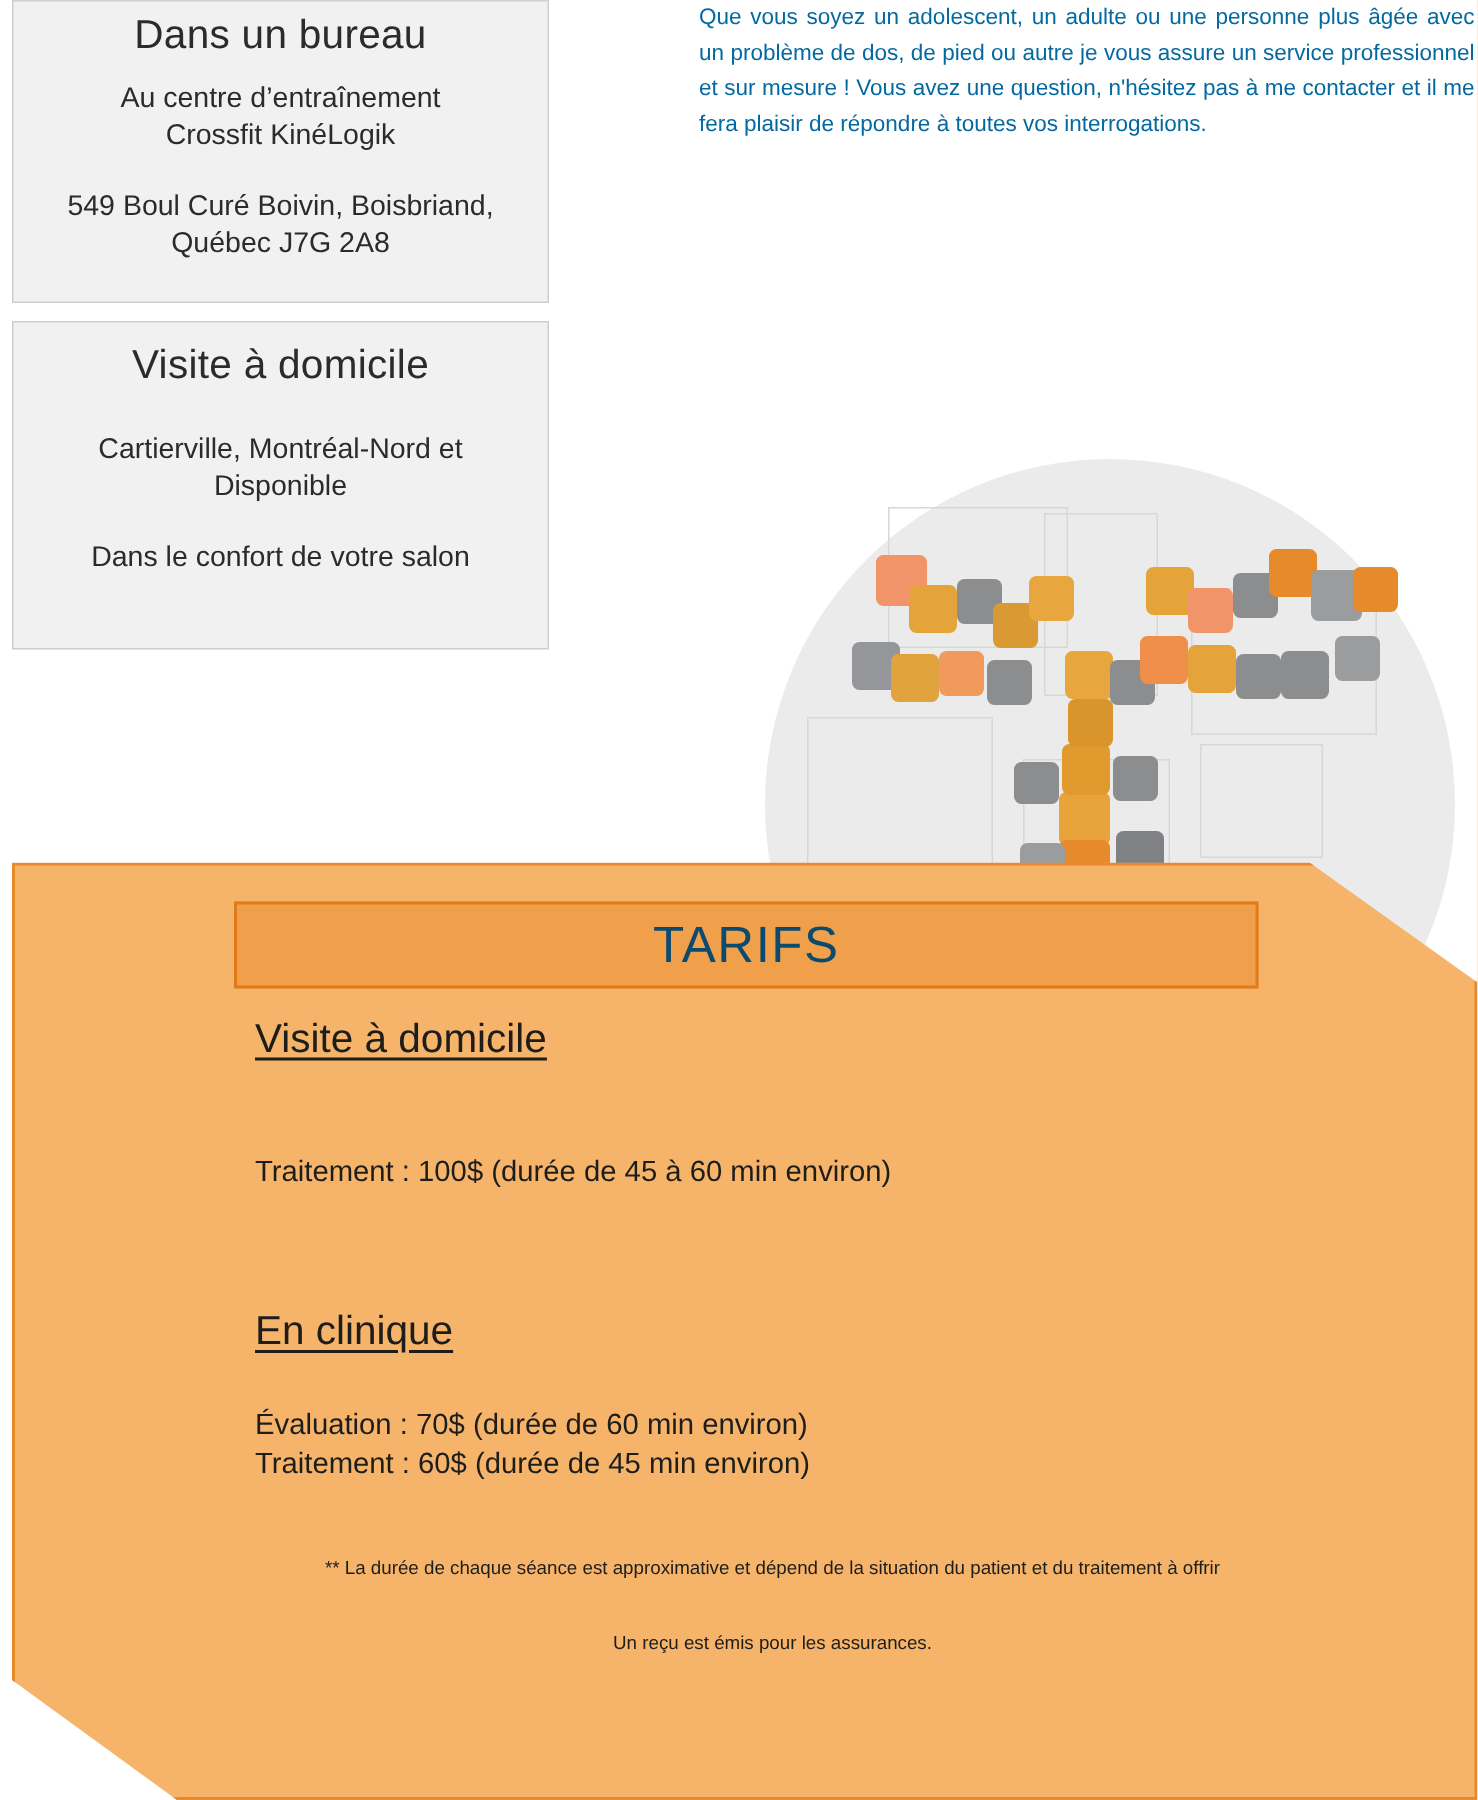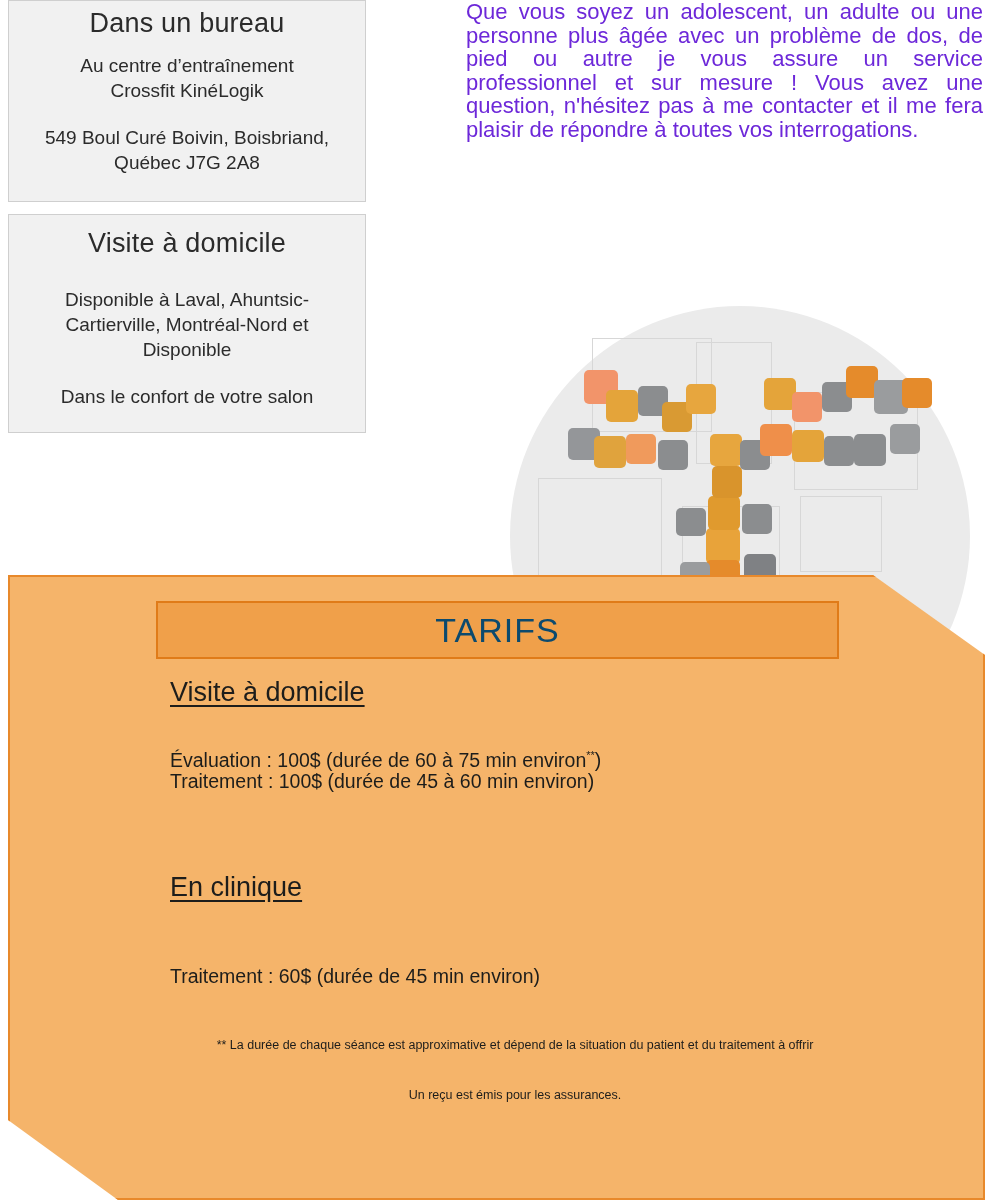--- a/index.html
+++ b/index.html
@@ -58,25 +58,25 @@
   .box-gap-sm {
     height: 14px;
   }
 
   
   #intro {
     position: absolute;
     left: 466px;
     top: 0px;
     width: 517px;
-    font-size: 22px;
+    font-size: 15px;
     line-height: 23.5px;
     text-align: justify;
     text-justify: inter-word;
-    color: #6d28d9;
+    color: #0369a1;
   }
 
   
   #graphic {
     position: absolute;
     left: 510px;
     top: 306px;
     width: 462px;
     height: 350px;
     overflow: hidden;
@@ -182,21 +182,20 @@
   <p class="box-line">Au centre d’entraînement</p>
   <p class="box-line">Crossfit KinéLogik</p>
   <div class="box-gap"></div>
   <p class="box-line">549 Boul Curé Boivin, Boisbriand,</p>
   <p class="box-line">Québec J7G 2A8</p>
 </div>
 
 <div class="info-box" id="box-home">
   <p class="box-title">Visite à domicile</p>
   <div class="box-gap-sm"></div>
-  <p class="box-line">Disponible à Laval, Ahuntsic-</p>
   <p class="box-line">Cartierville, Montréal-Nord et</p>
   <p class="box-line">Disponible</p>
   <div class="box-gap"></div>
   <p class="box-line">Dans le confort de votre salon</p>
 </div>
 
 <div id="intro">Que vous soyez un adolescent, un adulte ou une personne plus âgée avec un problème de dos, de pied ou autre je vous assure un service professionnel et sur mesure ! Vous avez une question, n'hésitez pas à me contacter et il me fera plaisir de répondre à toutes vos interrogations.</div>
 
 <div id="graphic">
   <div class="circle"></div>
@@ -245,24 +244,22 @@
 </div>
 
 <div id="tarifs-panel">
 
   <div id="tarifs-title-bar">
     <span class="t">TARIFS</span>
   </div>
 
   <div class="section-head" id="head-domicile">Visite à domicile</div>
 
-  <div class="price-line" id="price-d1">
-    <span>Évaluation : 100$ (durée de 60 à 75 min environ</span><span class="sup-star">**</span><span>)</span>
-  </div>
   <div class="price-line" id="price-d2">Traitement : 100$ (durée de 45 à 60 min environ)</div>
 
   <div class="section-head" id="head-clinique">En clinique</div>
 
+  <div class="price-line" id="price-c1">Évaluation : 70$ (durée de 60 min environ)</div>
   <div class="price-line" id="price-c2">Traitement : 60$ (durée de 45 min environ)</div>
 
   <div class="footnote" id="foot1">** La durée de chaque séance est approximative et dépend de la situation du patient et du traitement à offrir</div>
   <div class="footnote" id="foot2">Un reçu est émis pour les assurances.</div>
 </div>
 
 </body></html>

